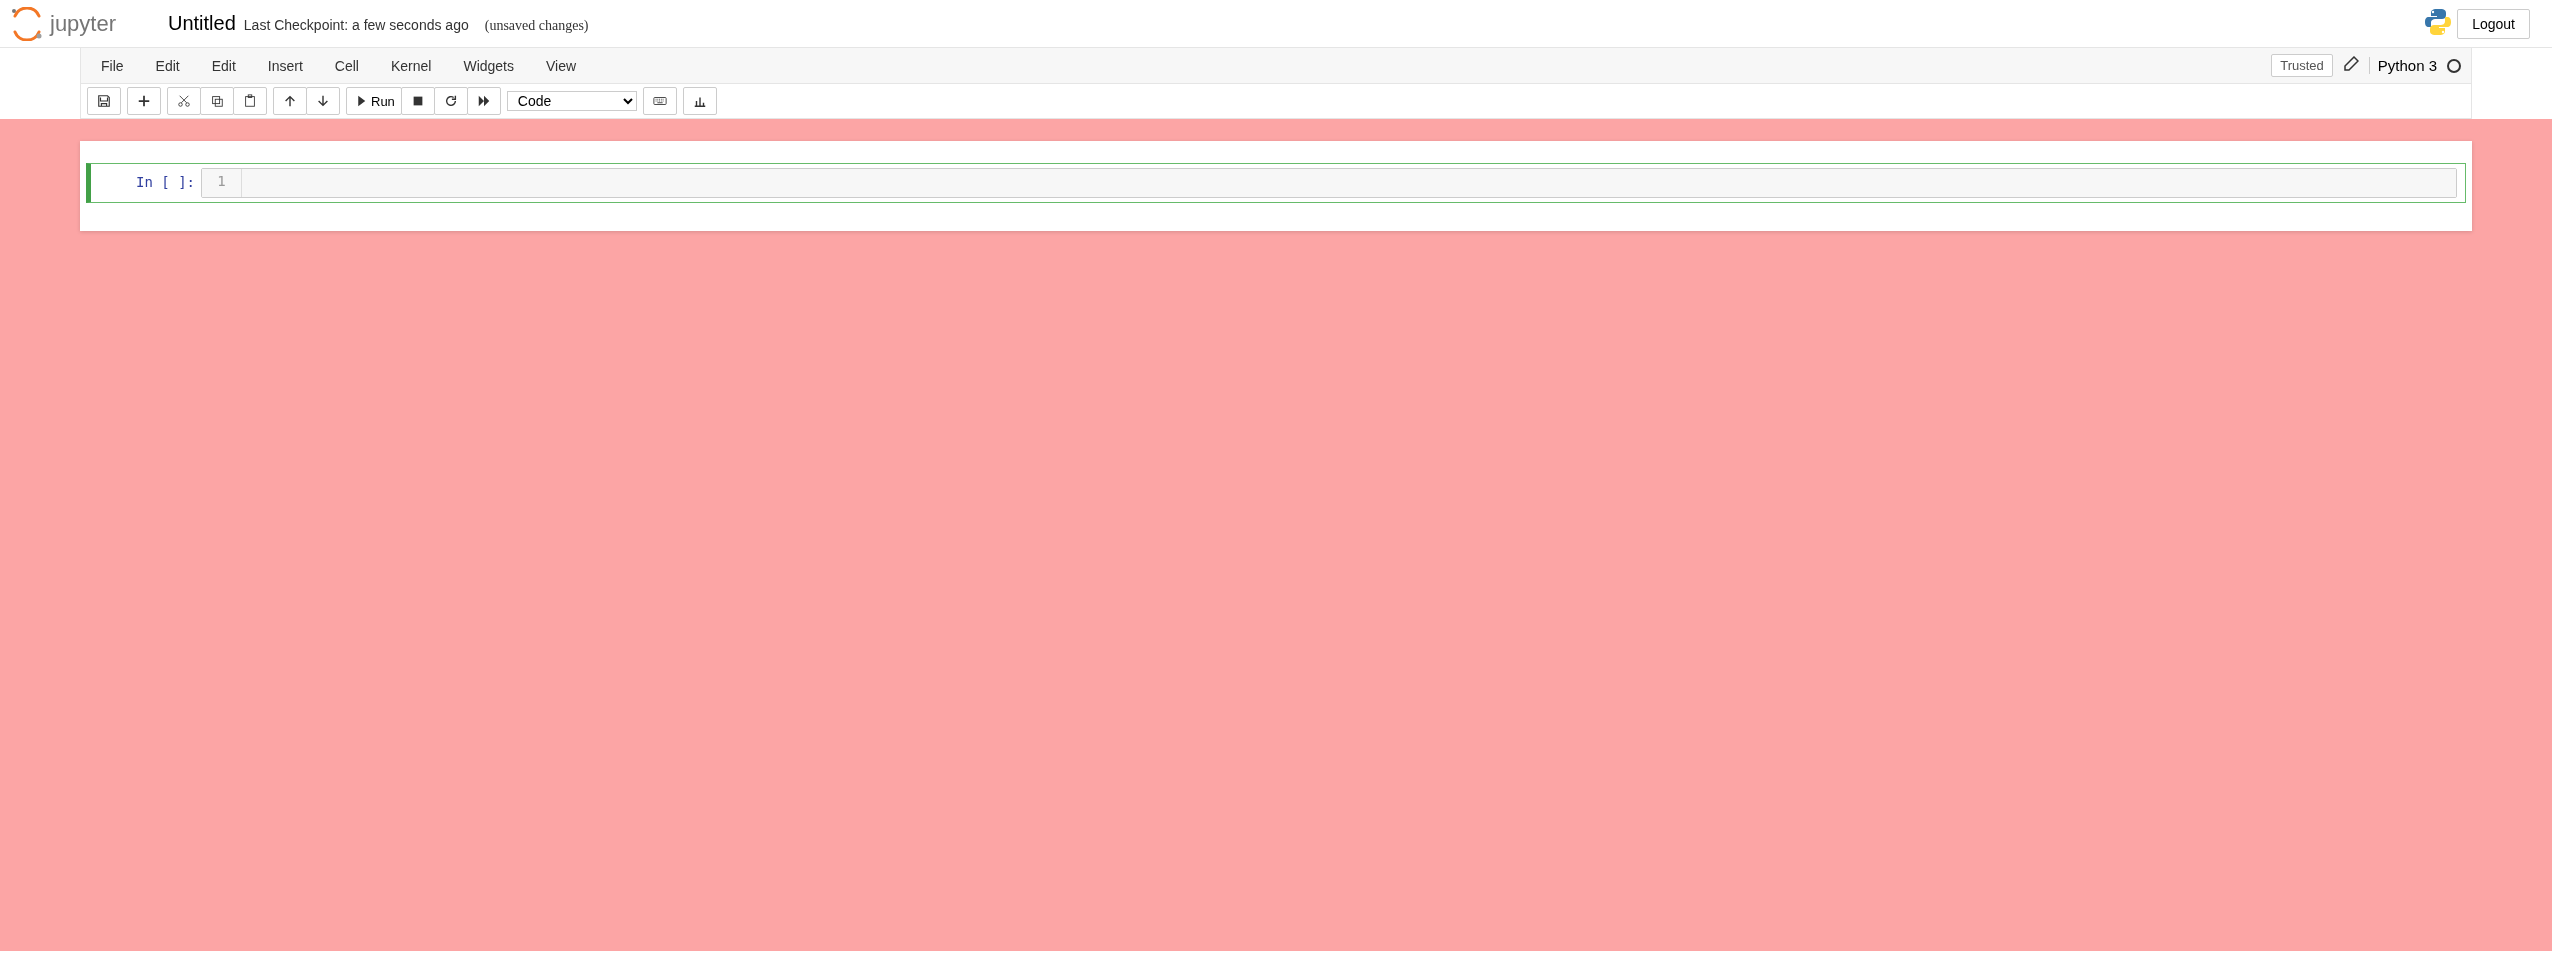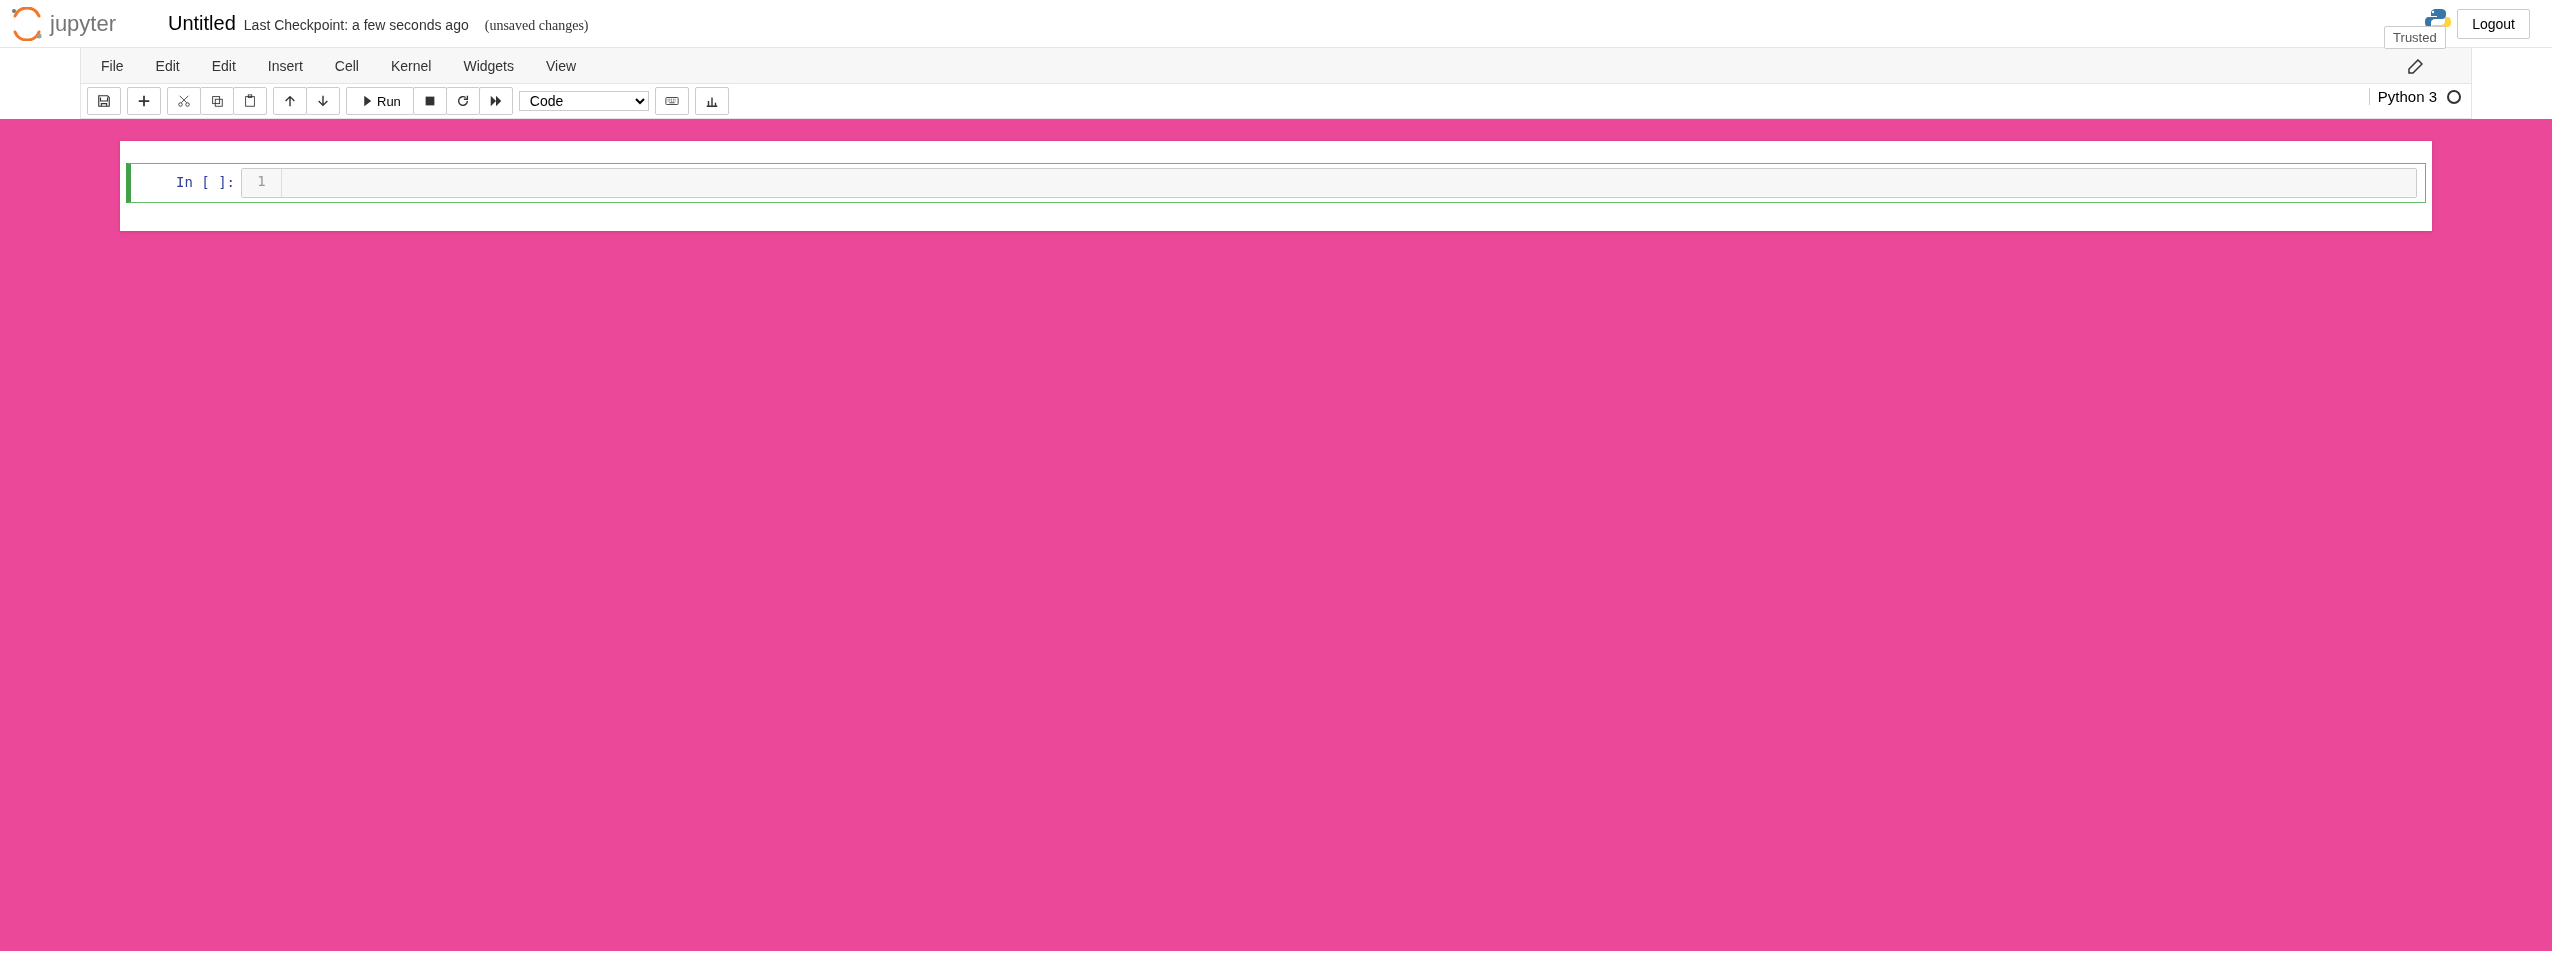--- a/index.html
+++ b/index.html
@@ -51,21 +51,20 @@
       font-size: 14px;
       color: #333;
       cursor: pointer;
     }
     .menubar-right {
       margin-left: auto;
       display: flex;
       align-items: center;
       gap: 10px;
       padding-right: 6px;
-      flex-direction: column;
     }
     .trusted-pill {
       border: 1px solid #ccc;
       padding: 3px 8px;
       font-size: 13px;
       color: #555;
       border-radius: 2px;
       cursor: pointer;
       background: #fff;
     }
@@ -98,34 +97,34 @@
       width: 34px;
       height: 28px;
       display: flex;
       align-items: center;
       justify-content: center;
       cursor: pointer;
       font-size: 13px;
       border-radius: 2px;
     }
     .tb-group .tb-btn + .tb-btn { margin-left: -1px; }
-    .tb-btn.run-btn { width: auto; padding: 0 12px; gap: 4px; }
+    .tb-btn.run-btn { width: auto; padding: 0 6px; gap: 4px; }
     .tb-btn svg { width: 14px; height: 14px; fill: #333; }
     .cell-type-select {
       height: 20px;
       border: 1px solid #ccc;
       font-size: 14px;
       width: 130px;
       padding: 0 6px;
       cursor: pointer;
       background: #fff;
     }
     .notebook-bg {
-      background: #ec4899;
-      padding: 22px 120px;
+      background: #fca5a5;
+      padding: 22px 80px;
       min-height: calc(100vh - 140px);
     }
     .notebook-container {
       background: #fff;
       box-shadow: 0 1px 4px rgba(0,0,0,0.15);
       min-height: 90px;
       padding: 22px 6px;
     }
     .cell {
       display: flex;

